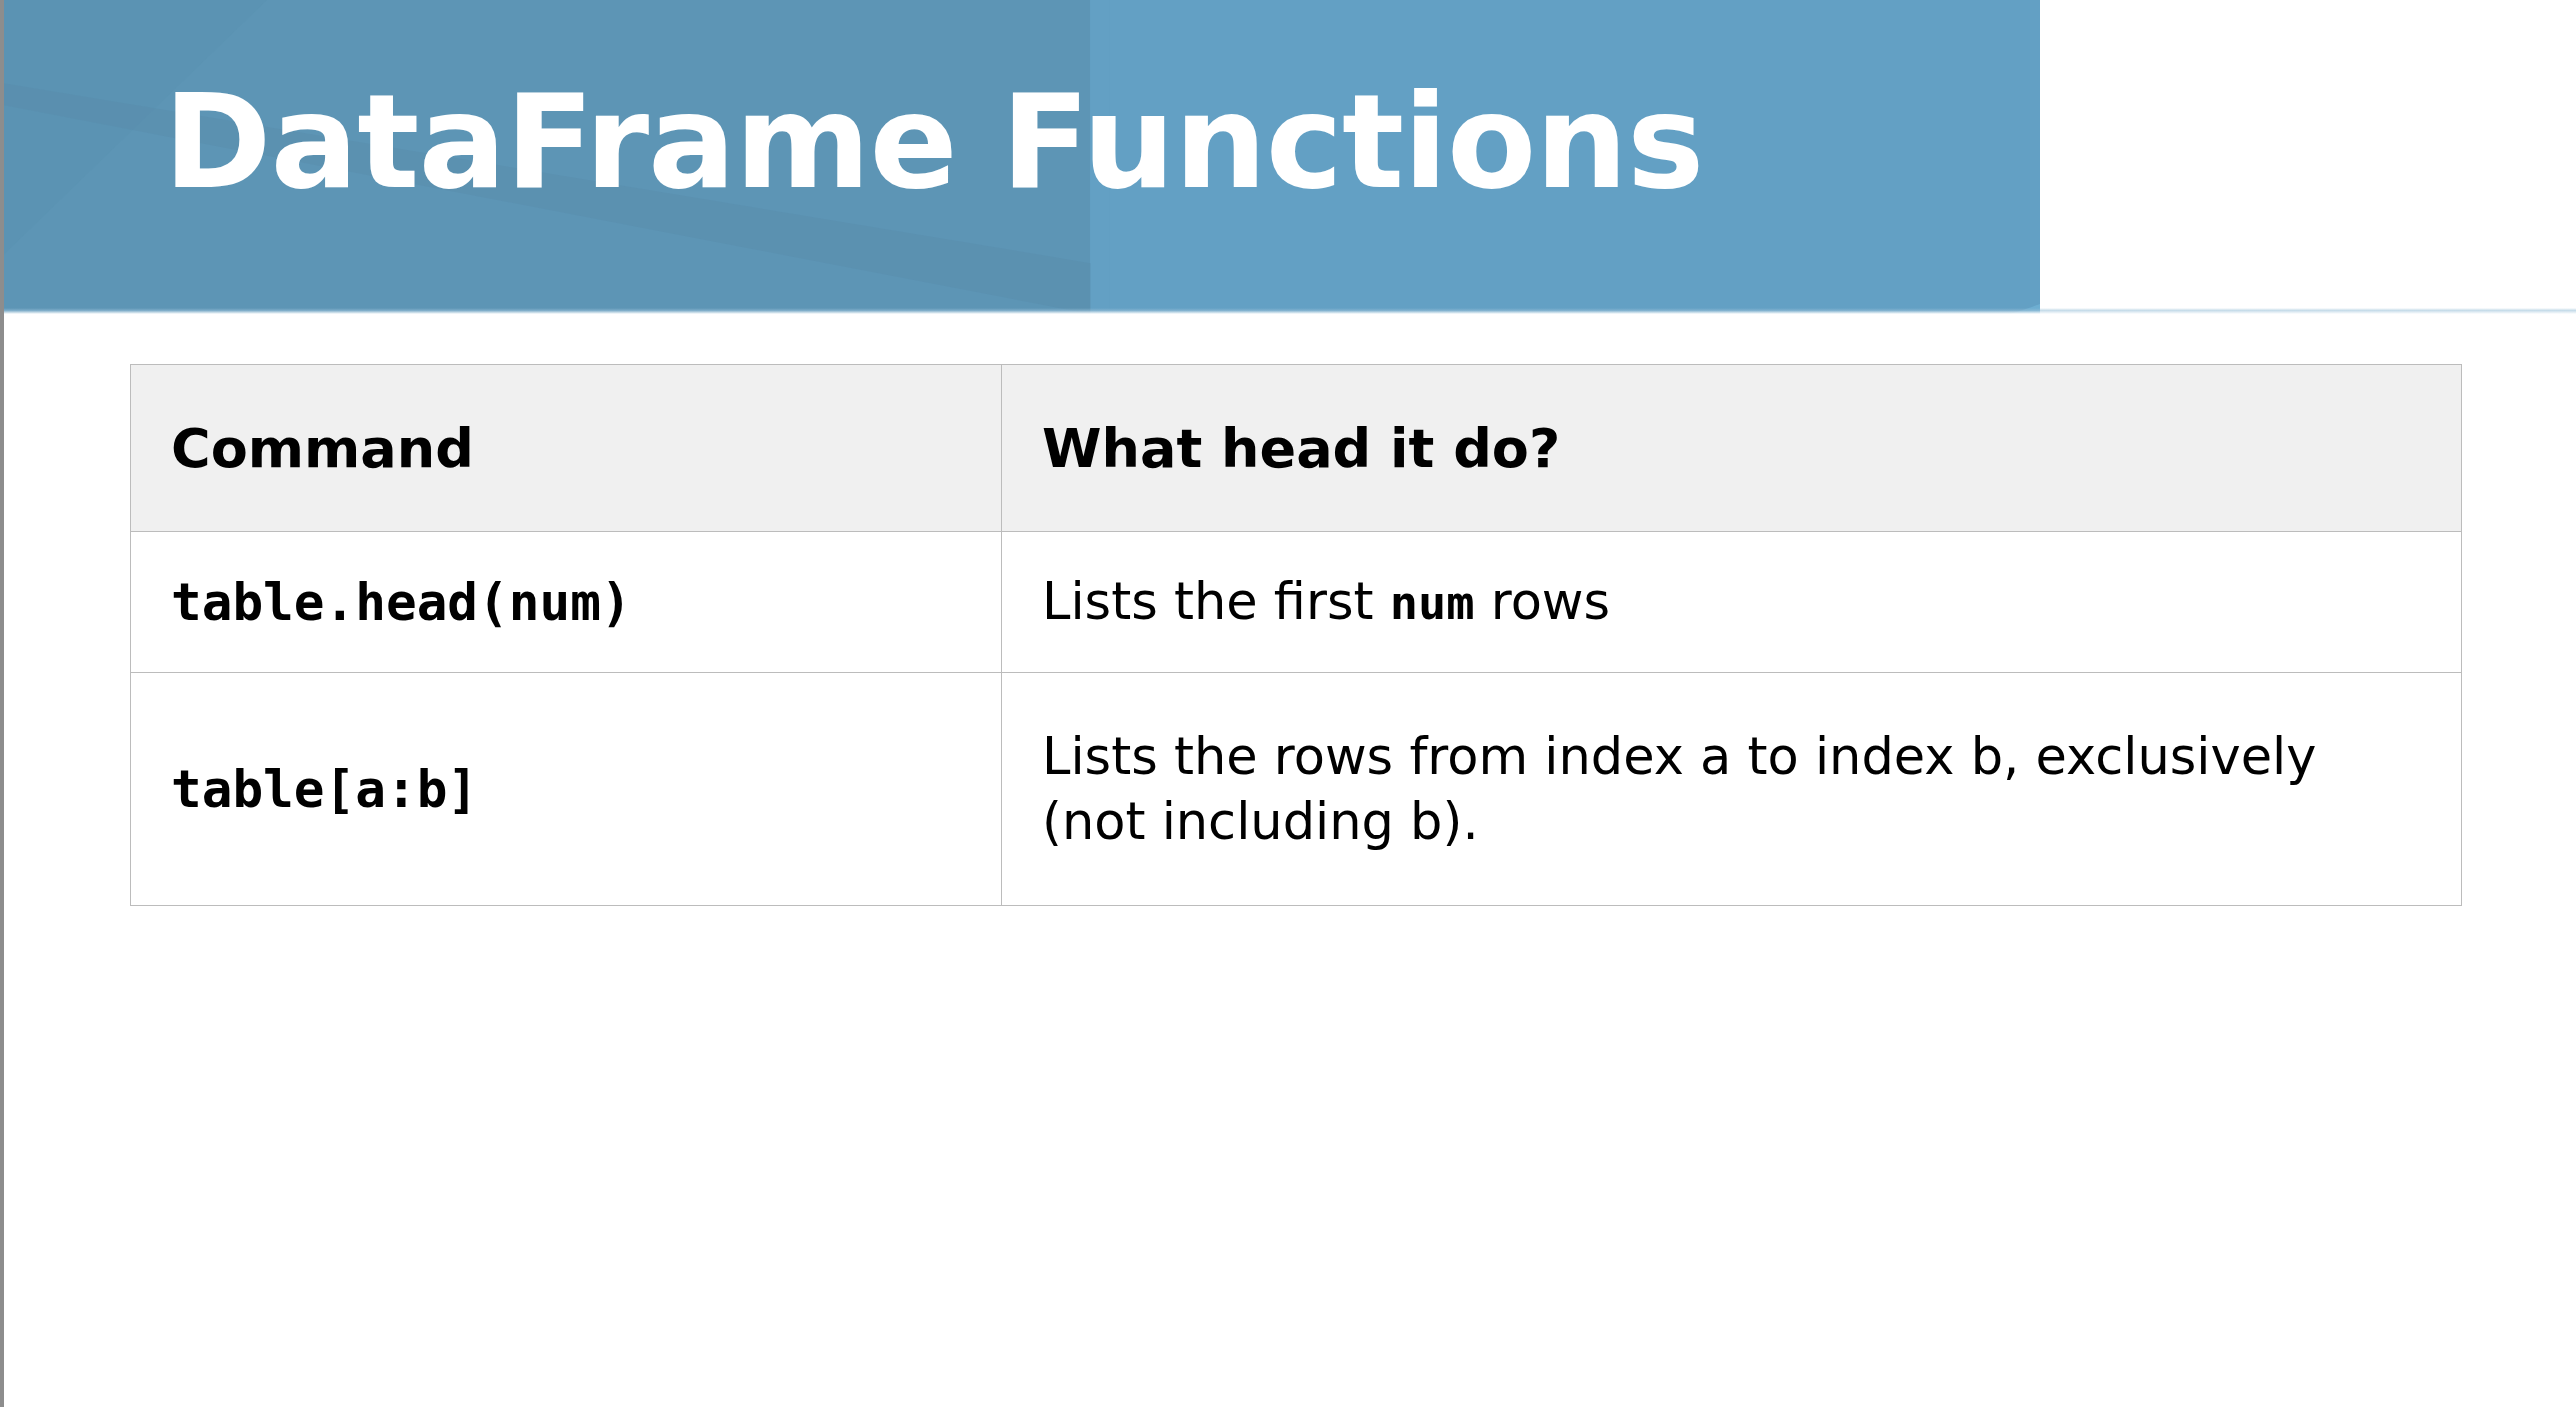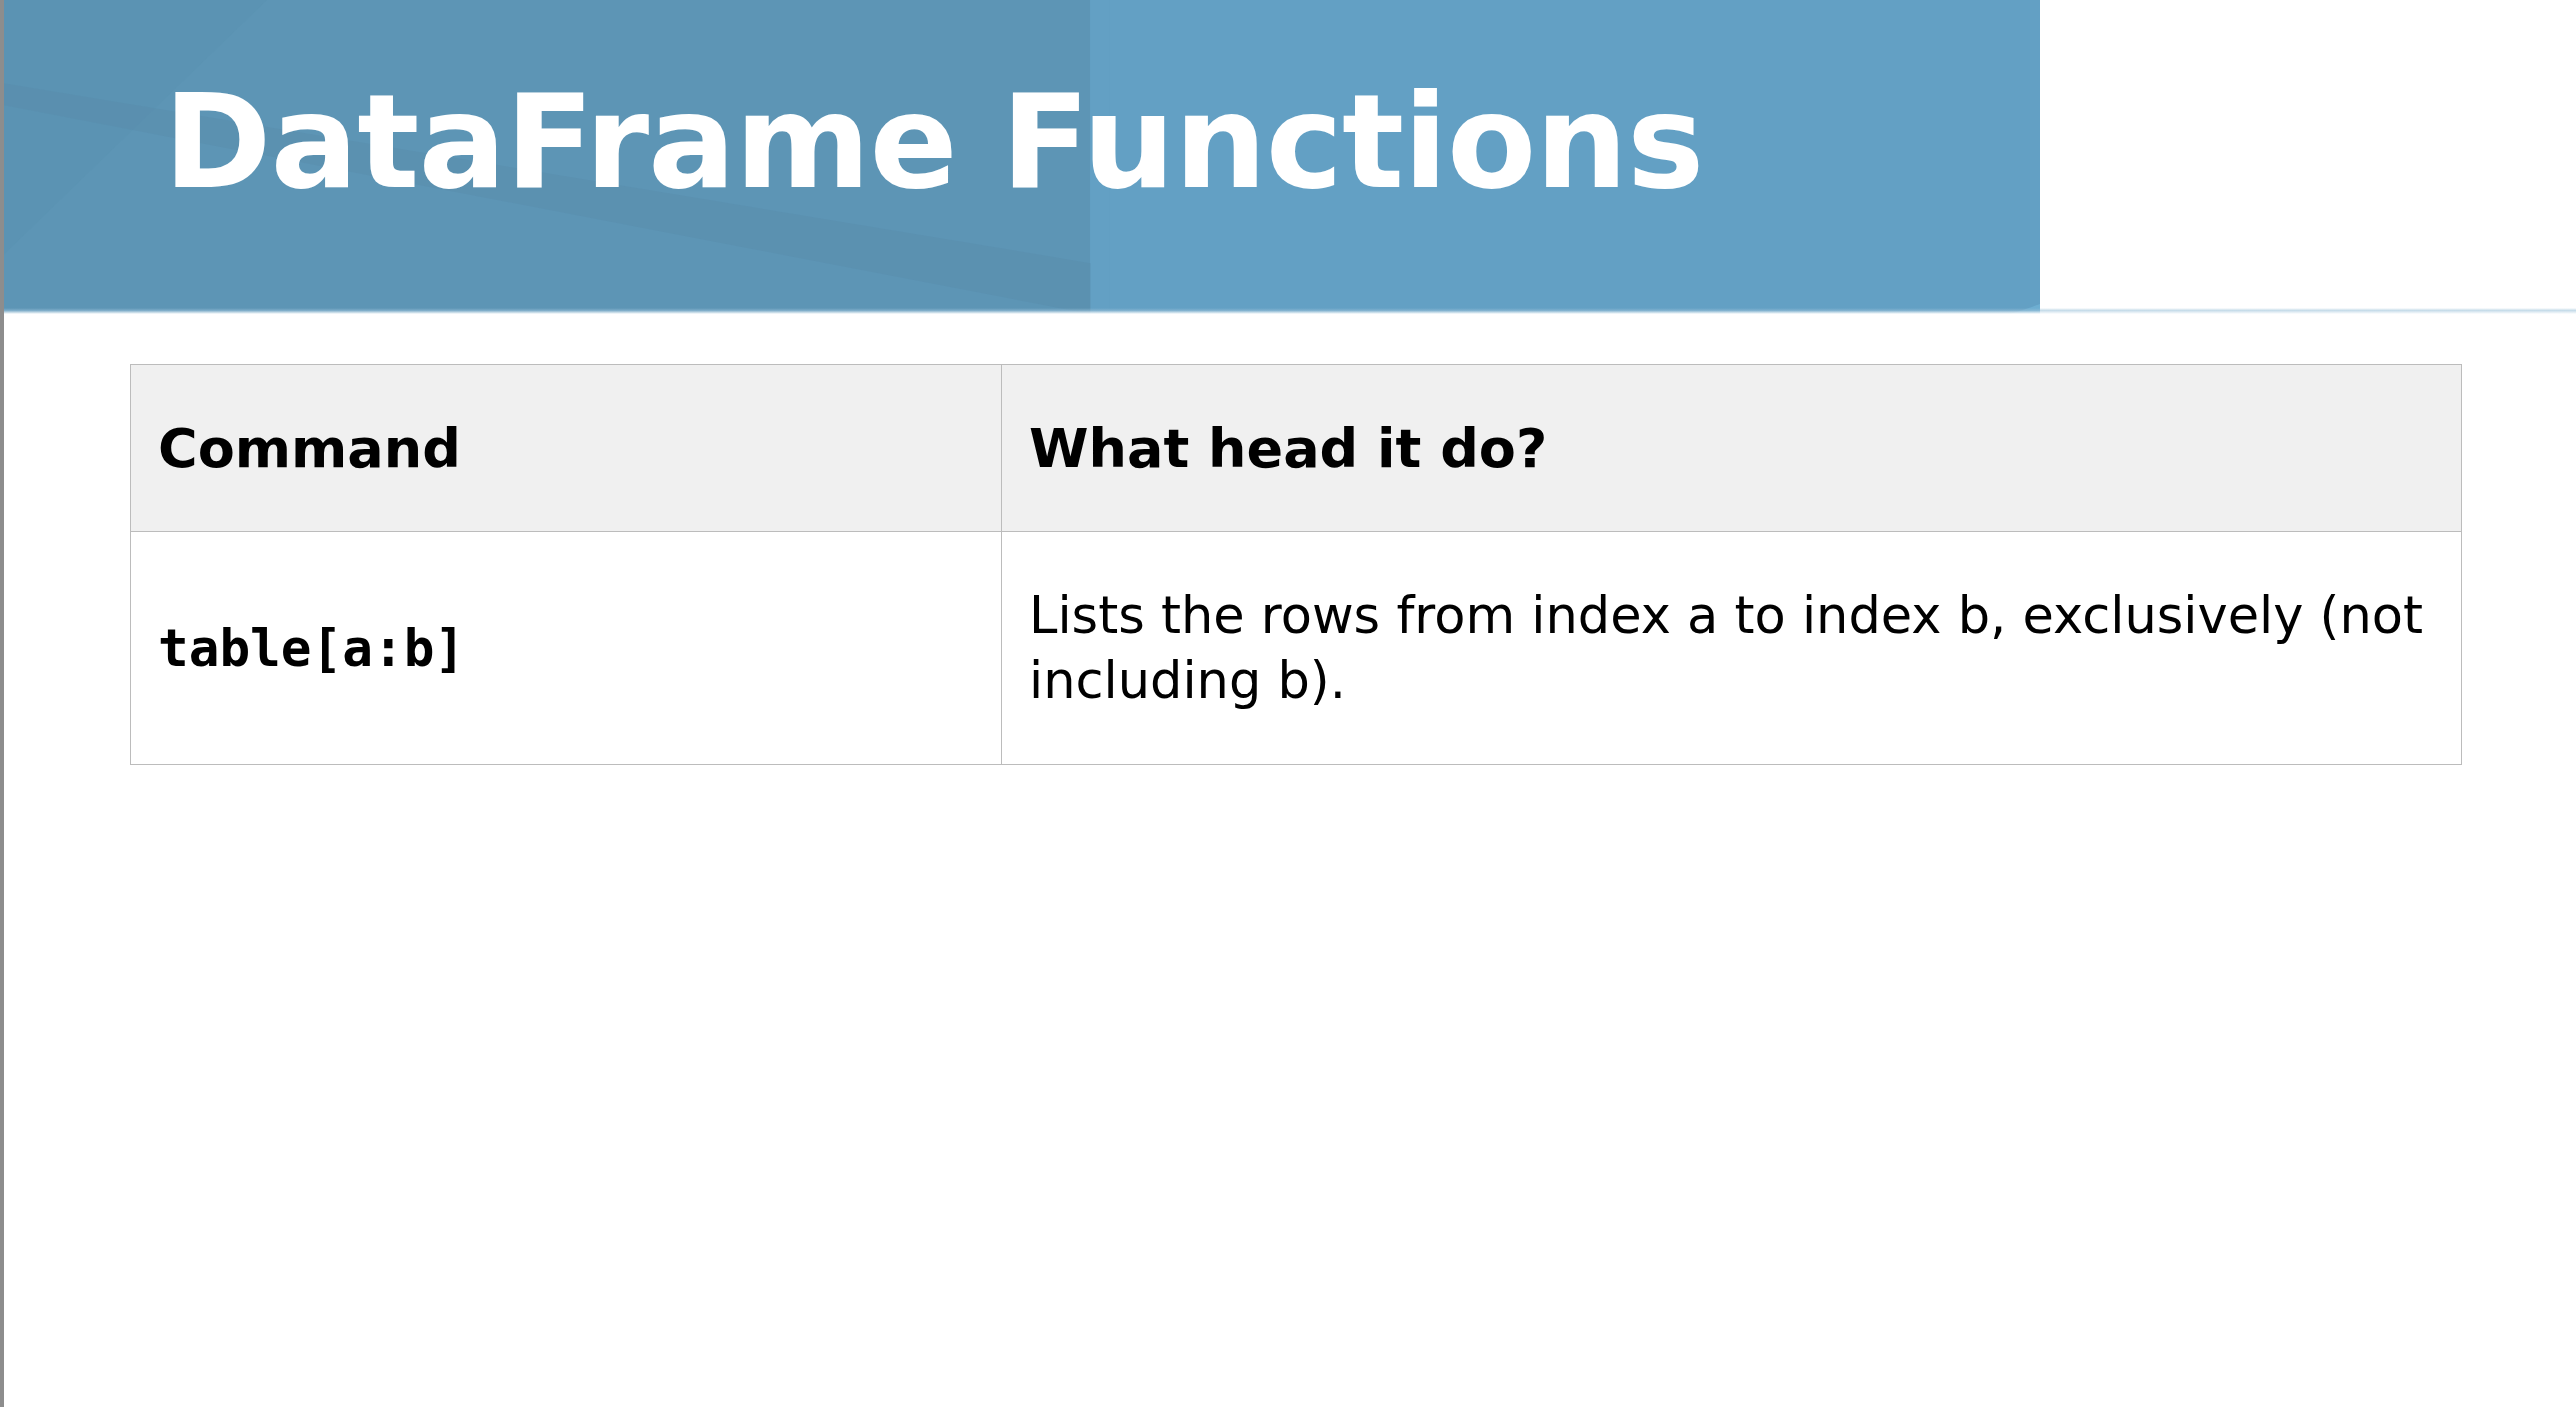--- a/index.html
+++ b/index.html
@@ -91,21 +91,21 @@
     width: 2331px;
   }
   table.fn-table col.col-cmd  { width: 871px; }
   table.fn-table col.col-desc { width: 1460px; }
 
   table.fn-table th,
   table.fn-table td {
     border: 1.8px solid #bcbcbc;
     vertical-align: middle;
     text-align: left;
-    padding: 0 27px;
+    padding: 0 40px;
   }
 
   thead tr.header-row th {
     background: #f0f0f0;
     height: 166px;
     font-size: 54px;
     font-weight: bold;
     color: #000000;
     font-family: "DejaVu Sans", "Liberation Sans", sans-serif;
   }
@@ -169,20 +169,28 @@
       <col class="col-desc">
     </colgroup>
     <thead>
       <tr class="header-row">
         <th>Command</th>
         <th>What head it do?</th>
       </tr>
     </thead>
     <tbody>
 
+      <tr>
+        <td>
+          <span class="cmd-text">table.head(num)</span>
+        </td>
+        <td>
+          <span class="desc-text"><span>Lists the first </span><span class="mono-b">num</span><span> rows</span></span>
+        </td>
+      </tr>
 
 
       <tr class="row-tall">
         <td>
           <span class="cmd-text">table[a:b]</span>
         </td>
         <td>
           <span class="desc-text"><span>Lists the rows from index a to index b, exclusively (not including b).</span></span>
         </td>
       </tr>

